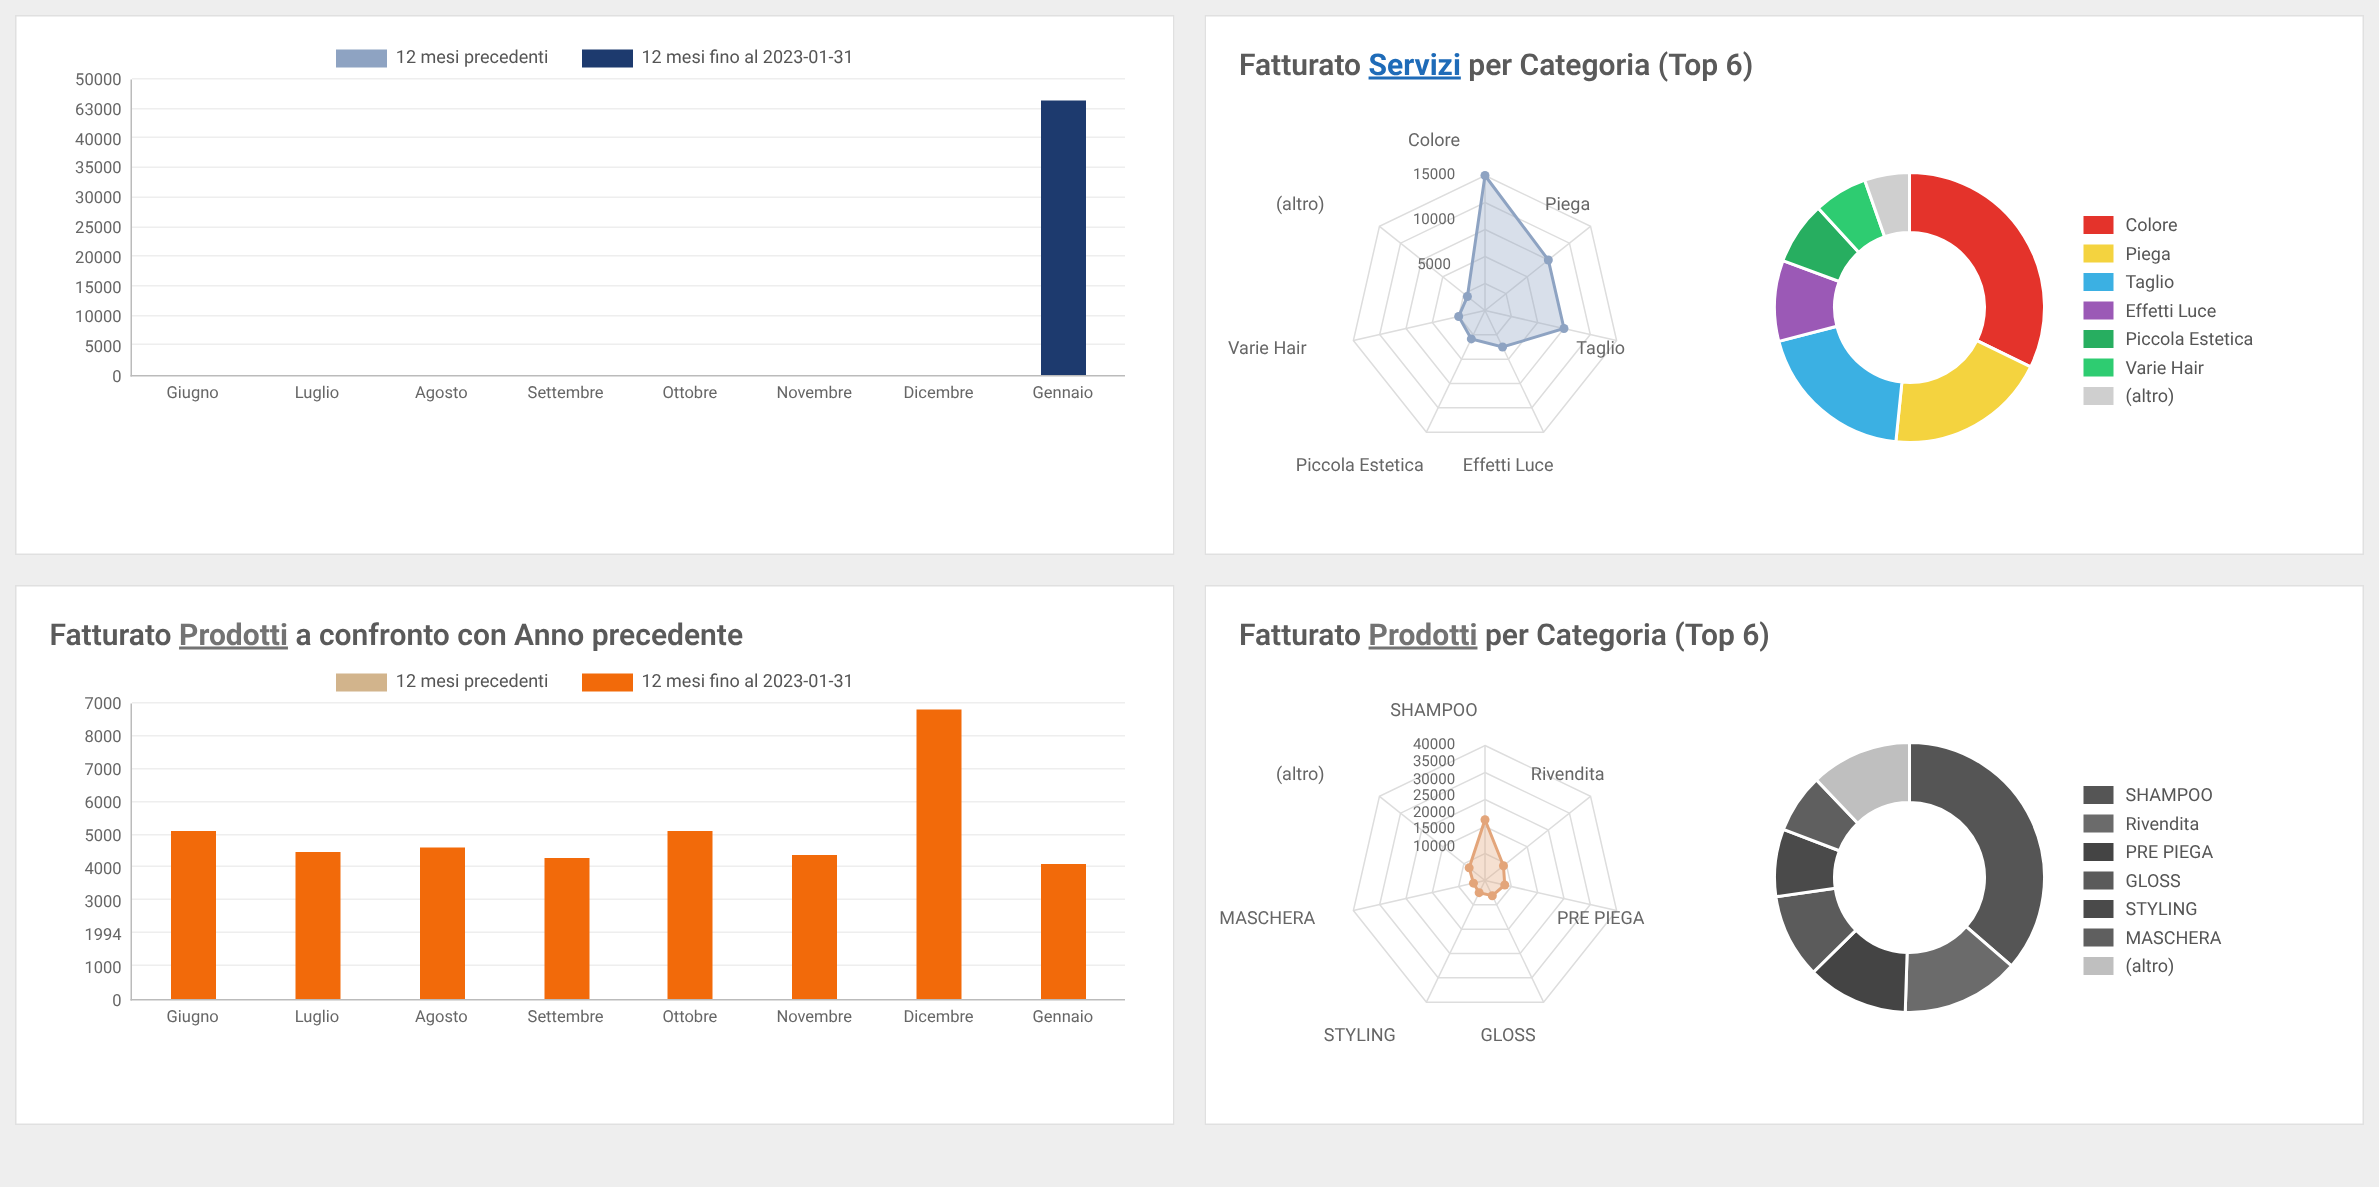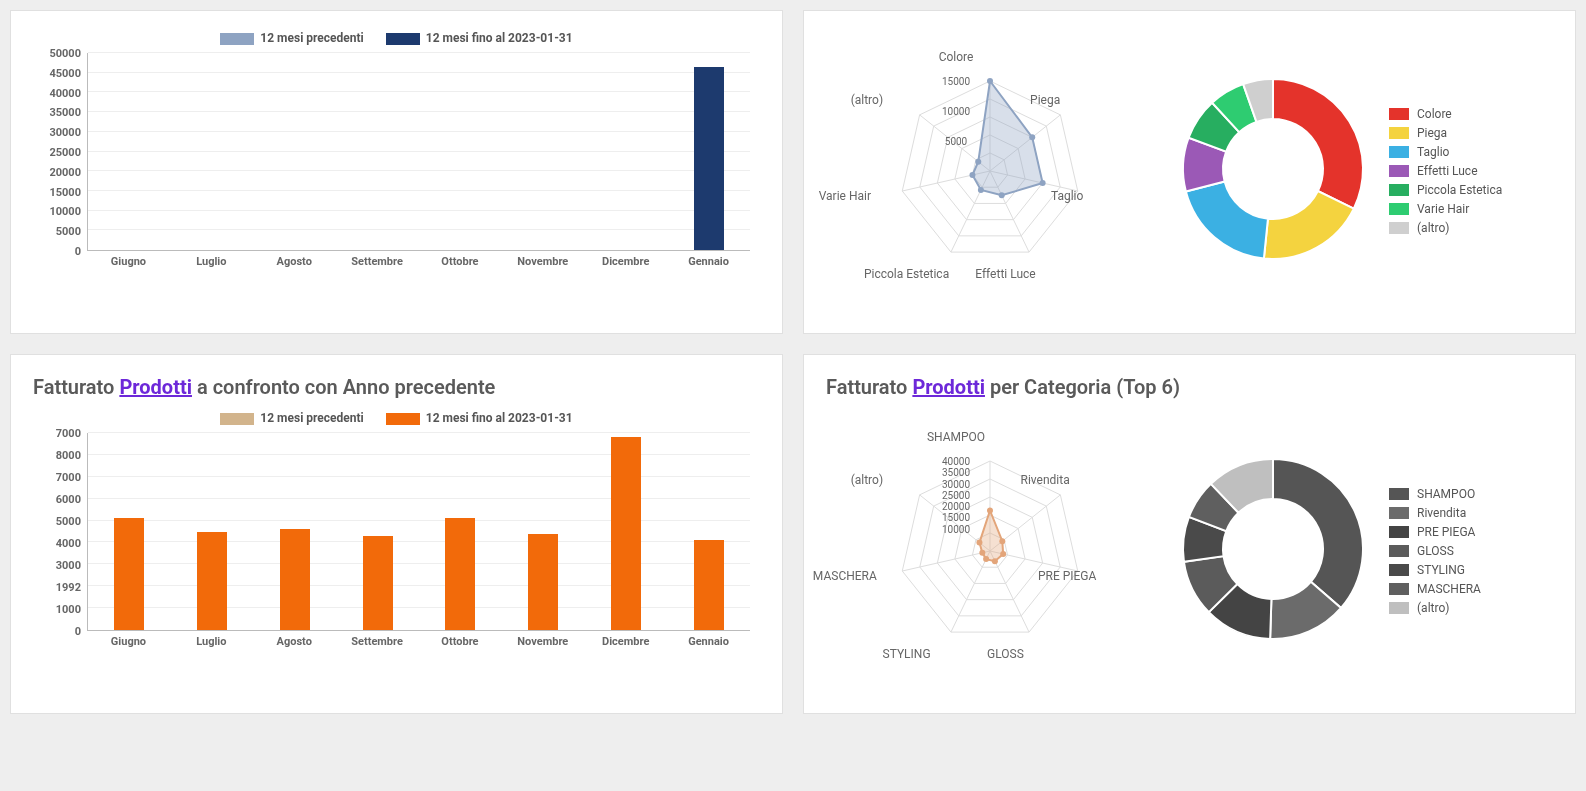--- a/index.html
+++ b/index.html
@@ -23,22 +23,22 @@
     font-size: 20px;
     font-weight: 600;
     color: #5a5a5a;
     margin-bottom: 12px;
   }
   .card h2 a {
     text-decoration: underline;
     font-weight: 700;
   }
   a.acc-blue { color: #1e6bb8; }
-  a.acc-orange { color: #6d28d9; }
-  .chart-box { position: relative; height: 280px; font-weight: bold; }
+  a.acc-orange { color: #737373; }
+  .chart-box { position: relative; height: 280px; }
   
   .bar-legend { display:flex; justify-content:center; gap:22px; font-size:12px; color:#555; margin-bottom:8px; }
   .lg-sw { display:inline-block; width:34px; height:12px; vertical-align:middle; margin-right:6px; }
   .bars-wrap { position:relative; height:220px; }
   .y-axis { position:absolute; left:0; top:0; bottom:22px; width:54px; }
   .y-tick { position:absolute; right:6px; font-size:11px; color:#666; transform:translateY(50%);margin-top:48px; }
   .plot { position:absolute; left:54px; right:10px; top:0; bottom:22px; border-left:1px solid #bbb; border-bottom:1px solid #bbb; }
   .grid-line { position:absolute; left:0; right:0; border-top:1px solid #eee; }
   .bar-col { position:absolute; bottom:0; width:30px; }
   .x-labels { position:absolute; left:54px; right:10px; bottom:0; height:20px; }
@@ -68,21 +68,21 @@
           <div class="y-axis">
             <div class="y-tick" style="bottom:0%">0</div>
             <div class="y-tick" style="bottom:10%">5000</div>
             <div class="y-tick" style="bottom:20%">10000</div>
             <div class="y-tick" style="bottom:30%">15000</div>
             <div class="y-tick" style="bottom:40%">20000</div>
             <div class="y-tick" style="bottom:50%">25000</div>
             <div class="y-tick" style="bottom:60%">30000</div>
             <div class="y-tick" style="bottom:70%">35000</div>
             <div class="y-tick" style="bottom:80%">40000</div>
-            <div class="y-tick" style="bottom:90%">45000</div>
+            <div class="y-tick" style="bottom:90%">63000</div>
             <div class="y-tick" style="bottom:100%">50000</div>
           </div>
           <div class="plot">
             <div class="grid-line" style="bottom:10%"></div>
             <div class="grid-line" style="bottom:20%"></div>
             <div class="grid-line" style="bottom:30%"></div>
             <div class="grid-line" style="bottom:40%"></div>
             <div class="grid-line" style="bottom:50%"></div>
             <div class="grid-line" style="bottom:60%"></div>
             <div class="grid-line" style="bottom:70%"></div>
@@ -99,20 +99,23 @@
             <div class="x-lab" style="left:56.25%">Ottobre</div>
             <div class="x-lab" style="left:68.75%">Novembre</div>
             <div class="x-lab" style="left:81.25%">Dicembre</div>
             <div class="x-lab" style="left:93.75%">Gennaio</div>
           </div>
         </div>
     </div>
   </div>
 
   <div class="card">
+    <h2>
+      <span>Fatturato </span><a href="#" class="acc-blue">Servizi</a><span> per Categoria (Top 6)</span>
+    </h2>
     <div class="dual">
       <div class="radar-wrap" id="radar1" style="position: relative; width: 260px; height: 260px;">
           <svg width="260" height="260" style="overflow:visible">
             <polygon points="130,112 144.07296668442453,118.77718356654279 147.54870241927281,134.00537681121367 137.80990730411605,146.21743962224355 122.19009269588395,146.21743962224355 112.45129758072717,134.00537681121367 115.92703331557546,118.7771835665428" fill="none" stroke="#ddd"></polygon>
             <polygon points="130,94 158.1459333688491,107.55436713308559 165.09740483854566,138.01075362242733 145.6198146082321,162.4348792444871 114.38018539176791,162.4348792444871 94.90259516145434,138.01075362242733 101.85406663115093,107.5543671330856" fill="none" stroke="#ddd"></polygon>
             <polygon points="130,76 172.21890005327361,96.3315506996284 182.64610725781847,142.01613043364097 153.42972191234816,178.65231886673064 106.57027808765186,178.65231886673064 77.35389274218151,142.016130433641 87.78109994672639,96.3315506996284" fill="none" stroke="#ddd"></polygon>
             <polygon points="130,58 186.29186673769814,85.10873426617118 200.1948096770913,146.02150724485463 161.23962921646418,194.86975848897418 98.76037078353582,194.86975848897418 59.8051903229087,146.02150724485463 73.70813326230186,85.1087342661712" fill="none" stroke="#ddd"></polygon>
             <polygon points="130,40 200.36483342212267,73.88591783271399 217.74351209636413,150.0268840560683 169.04953652058023,211.08719811121773 90.95046347941977,211.08719811121773 42.25648790363587,150.0268840560683 59.635166577877314,73.885917832714" fill="none" stroke="#ddd"></polygon>
             <line x1="130" y1="130" x2="130" y2="40" stroke="#ddd"></line>
             <line x1="130" y1="130" x2="200.36483342212267" y2="73.88591783271399" stroke="#ddd"></line>
@@ -191,21 +194,21 @@
     </h2>
     <div class="chart-box">
       <div class="bar-legend">
         <span><span class="lg-sw" style="background:#d2b48c"></span><span>12 mesi precedenti</span></span>
         <span><span class="lg-sw" style="background:#f26a0a"></span><span>12 mesi fino al 2023-01-31</span></span>
       </div>
       <div class="bars-wrap" id="bar2">
           <div class="y-axis">
             <div class="y-tick" style="bottom:0%">0</div>
             <div class="y-tick" style="bottom:11.11111111111111%">1000</div>
-            <div class="y-tick" style="bottom:22.22222222222222%">1992</div>
+            <div class="y-tick" style="bottom:22.22222222222222%">1994</div>
             <div class="y-tick" style="bottom:33.33333333333333%">3000</div>
             <div class="y-tick" style="bottom:44.44444444444444%">4000</div>
             <div class="y-tick" style="bottom:55.55555555555556%">5000</div>
             <div class="y-tick" style="bottom:66.66666666666666%">6000</div>
             <div class="y-tick" style="bottom:77.77777777777779%">7000</div>
             <div class="y-tick" style="bottom:88.88888888888889%">8000</div>
             <div class="y-tick" style="bottom:100%">7000</div>
           </div>
           <div class="plot">
             <div class="grid-line" style="bottom:11.11111111111111%"></div>

